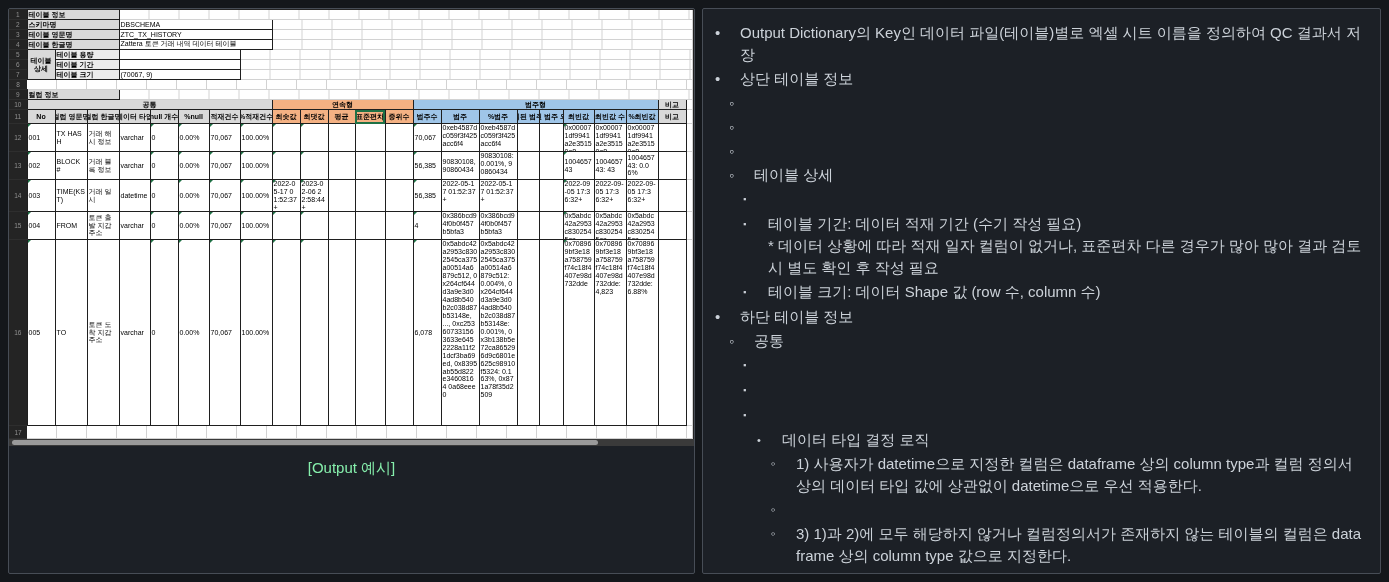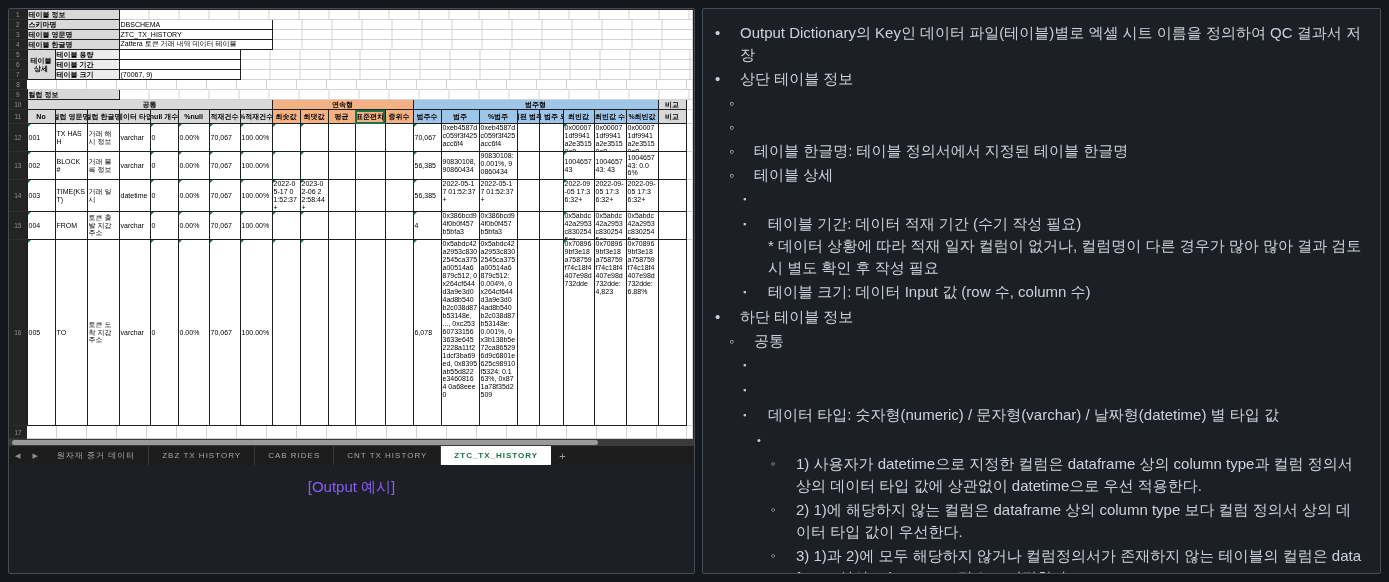--- a/index.html
+++ b/index.html
@@ -29,21 +29,21 @@
   td.tri::before{content:"";position:absolute;top:0;left:0;border-top:3px solid #1e7145;border-right:3px solid transparent;z-index:2;}
 
   
   .hscroll{height:7px;background:#3a3a3a;display:flex;align-items:center;}
   .hthumb{height:5px;width:586px;margin-left:3px;background:#9a9a9a;border-radius:3px;}
   .tabbar{height:19px;background:#1d1d1d;display:flex;align-items:stretch;font-size:8px;color:#a6a6a6;}
   .tabarrow{display:flex;align-items:center;padding:0 6px;font-size:7px;color:#8f8f8f;cursor:default;}
   .tab{display:flex;align-items:center;padding:0 13px;border-right:1px solid #3a3a3a;letter-spacing:1px;white-space:nowrap;}
   .tab.active{background:#fff;color:#1e7145;font-weight:bold;border-right:none;}
   .tabadd{display:flex;align-items:center;padding:0 8px;font-size:11px;color:#9a9a9a;}
-  .caption{text-align:center;color:#8b5cf6;font-size:15px;margin-top:13px;}
+  .caption{text-align:center;color:#86efac;font-size:15px;margin-top:13px;}
 
   
   .doc{font-size:15px;}
   .itm{display:flex;margin-bottom:2px;}
   .mk{flex:none;width:25px;line-height:22px;text-align:left;color:#ccd2d9;}
   .mk1{font-size:15px;} .mk2{font-size:14px;} .mk3{font-size:9px;line-height:23px;} .mk4{font-size:11px;line-height:22px;} .mk5{font-size:13px;}
   .tx{line-height:22px;word-break:break-all;}
   .note{line-height:22px;}
 </style>
 </head>
@@ -634,32 +634,20 @@
               <td class="gut">17</td>
               <td class="ge" colspan="23">
                 <div class="cw mid" style="height: 12px;"></div>
               </td>
             </tr>
           </tbody>
       </table>
       <div class="hscroll">
         <div class="hthumb"></div>
       </div>
-      <div class="tabbar">
-        <span class="tabarrow">◀</span>
-        <span class="tabarrow">▶</span>
-        <span id="tabs-holder" style="display:flex;align-items:stretch;">
-            <span class="tab">원자재 증거 데이터</span>
-            <span class="tab">ZBZ TX HISTORY</span>
-            <span class="tab">CAB RIDES</span>
-            <span class="tab">CNT TX HISTORY</span>
-            <span class="tab active">ZTC_TX_HISTORY</span>
-          </span>
-        <span class="tabadd">+</span>
-      </div>
     </div>
     <div class="caption">[Output 예시]</div>
   </div>
 
   <div class="panel panel-right">
     <div class="doc" id="doc-list">
         <div class="itm" style="padding-left: 0px;">
           <span class="mk mk1">•</span>
           <div class="tx">Output Dictionary의 Key인 데이터 파일(테이블)별로 엑셀 시트 이름을 정의하여 QC 결과서 저장</div>
         </div>
@@ -668,65 +656,63 @@
           <div class="tx">상단 테이블 정보</div>
         </div>
         <div class="itm" style="padding-left: 14px;">
           <span class="mk mk2">◦</span>
         </div>
         <div class="itm" style="padding-left: 14px;">
           <span class="mk mk2">◦</span>
         </div>
         <div class="itm" style="padding-left: 14px;">
           <span class="mk mk2">◦</span>
-          <div class="tx">테이블 한글명: 테이블 정의서에서 지정된 테이블 한글명</div>
         </div>
         <div class="itm" style="padding-left: 14px;">
           <span class="mk mk2">◦</span>
           <div class="tx">테이블 상세</div>
         </div>
         <div class="itm" style="padding-left: 28px;">
           <span class="mk mk3">▪</span>
         </div>
         <div class="itm" style="padding-left: 28px;">
           <span class="mk mk3">▪</span>
-          <div class="tx">테이블 기간: 데이터 적재 기간 (수기 작성 필요)<div class="note">* 데이터 상황에 따라 적재 일자 컬럼이 없거나, 컬럼명이 다른 경우가 많아 많아 결과 검토 시 별도 확인 후 작성 필요</div></div>
+          <div class="tx">테이블 기간: 데이터 적재 기간 (수기 작성 필요)<div class="note">* 데이터 상황에 따라 적재 일자 컬럼이 없거나, 표준편차 다른 경우가 많아 많아 결과 검토 시 별도 확인 후 작성 필요</div></div>
         </div>
         <div class="itm" style="padding-left: 28px;">
           <span class="mk mk3">▪</span>
-          <div class="tx">테이블 크기: 데이터 Input 값 (row 수, column 수)</div>
+          <div class="tx">테이블 크기: 데이터 Shape 값 (row 수, column 수)</div>
         </div>
         <div class="itm" style="padding-left: 0px;">
           <span class="mk mk1">•</span>
           <div class="tx">하단 테이블 정보</div>
         </div>
         <div class="itm" style="padding-left: 14px;">
           <span class="mk mk2">◦</span>
           <div class="tx">공통</div>
         </div>
         <div class="itm" style="padding-left: 28px;">
           <span class="mk mk3">▪</span>
         </div>
         <div class="itm" style="padding-left: 28px;">
           <span class="mk mk3">▪</span>
         </div>
         <div class="itm" style="padding-left: 28px;">
           <span class="mk mk3">▪</span>
-          <div class="tx">데이터 타입: 숫자형(numeric) / 문자형(varchar) / 날짜형(datetime) 별 타입 값</div>
         </div>
         <div class="itm" style="padding-left: 42px;">
           <span class="mk mk4">•</span>
+          <div class="tx">데이터 타입 결정 로직</div>
         </div>
         <div class="itm" style="padding-left: 56px;">
           <span class="mk mk5">◦</span>
           <div class="tx">1) 사용자가 datetime으로 지정한 컬럼은 dataframe 상의 column type과 컬럼 정의서 상의 데이터 타입  값에 상관없이 datetime으로 우선 적용한다.</div>
         </div>
         <div class="itm" style="padding-left: 56px;">
           <span class="mk mk5">◦</span>
-          <div class="tx">2) 1)에 해당하지 않는 컬럼은 dataframe 상의 column type 보다 컬럼 정의서 상의 데이터 타입 값이 우선한다.</div>
         </div>
         <div class="itm" style="padding-left: 56px;">
           <span class="mk mk5">◦</span>
           <div class="tx">3) 1)과 2)에 모두 해당하지 않거나 컬럼정의서가 존재하지 않는 테이블의 컬럼은 dataframe 상의 column type 값으로 지정한다.</div>
         </div>
       </div>
   </div>
 
 </div>
 

